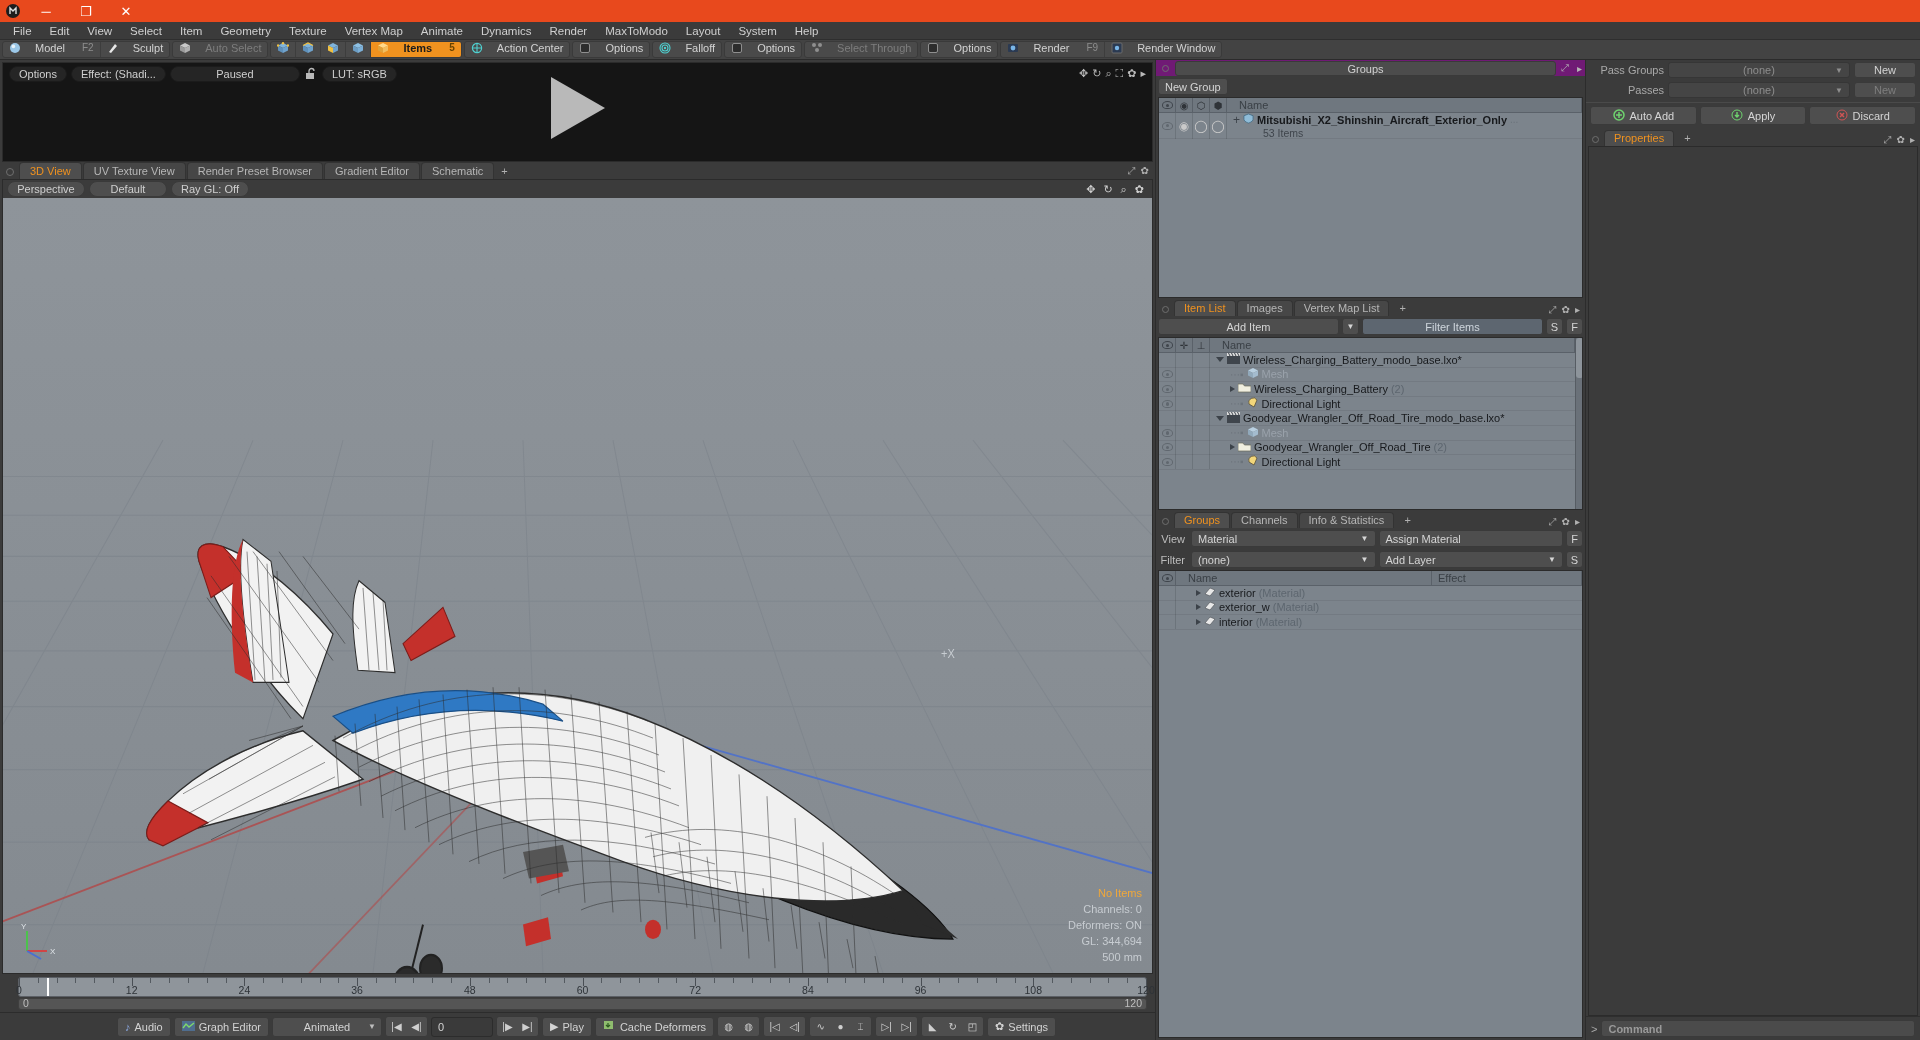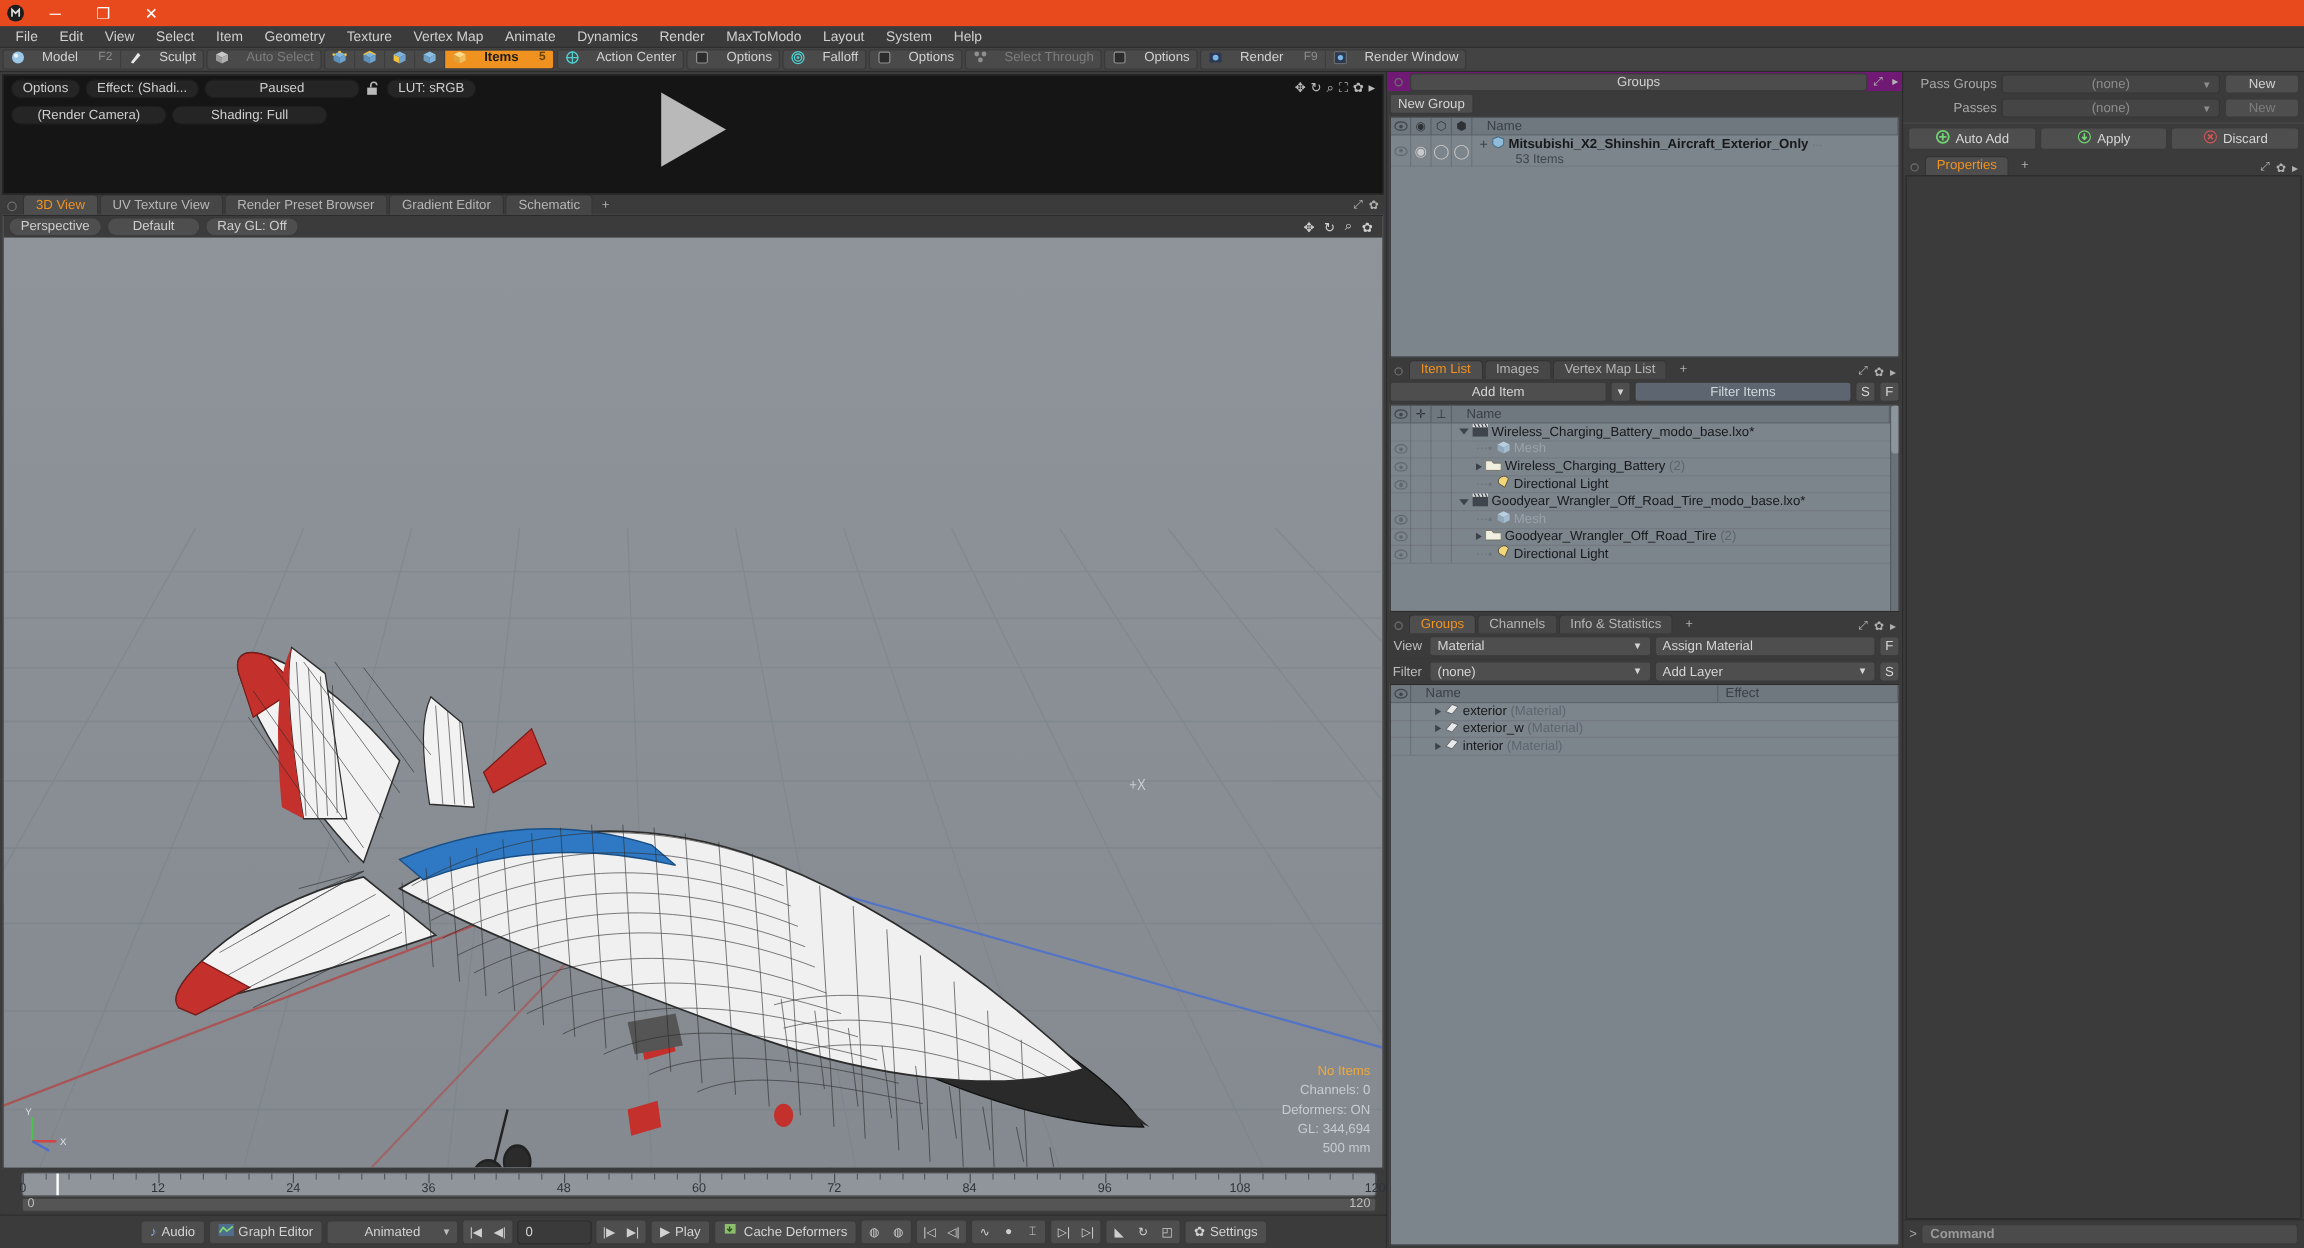--- a/index.html
+++ b/index.html
@@ -390,24 +390,20 @@
         <div class="pill">Effect: (Shadi...</div>
         <div class="pill wide">Paused</div>
         <div style="width:14px;height:14px;">
           <svg viewBox="0 0 14 14">
               <rect x="2" y="6" width="8" height="6" fill="#b9b9b9"></rect>
               <path d="M5 6V4a2.5 2.5 0 0 1 5 0" stroke="#b9b9b9" stroke-width="1.3" fill="none"></path>
             </svg>
         </div>
         <div class="pill">LUT: sRGB</div>
       </div>
-      <div class="rp-row">
-        <div class="pill wide">(Render Camera)</div>
-        <div class="pill wide">Shading: Full</div>
-      </div>
       <div class="rp-icons">
         <span>✥</span>
         <span>↻</span>
         <span>⌕</span>
         <span>⛶</span>
         <span>✿</span>
         <span>▸</span>
       </div>
       <div class="playtri"></div>
     </div>

